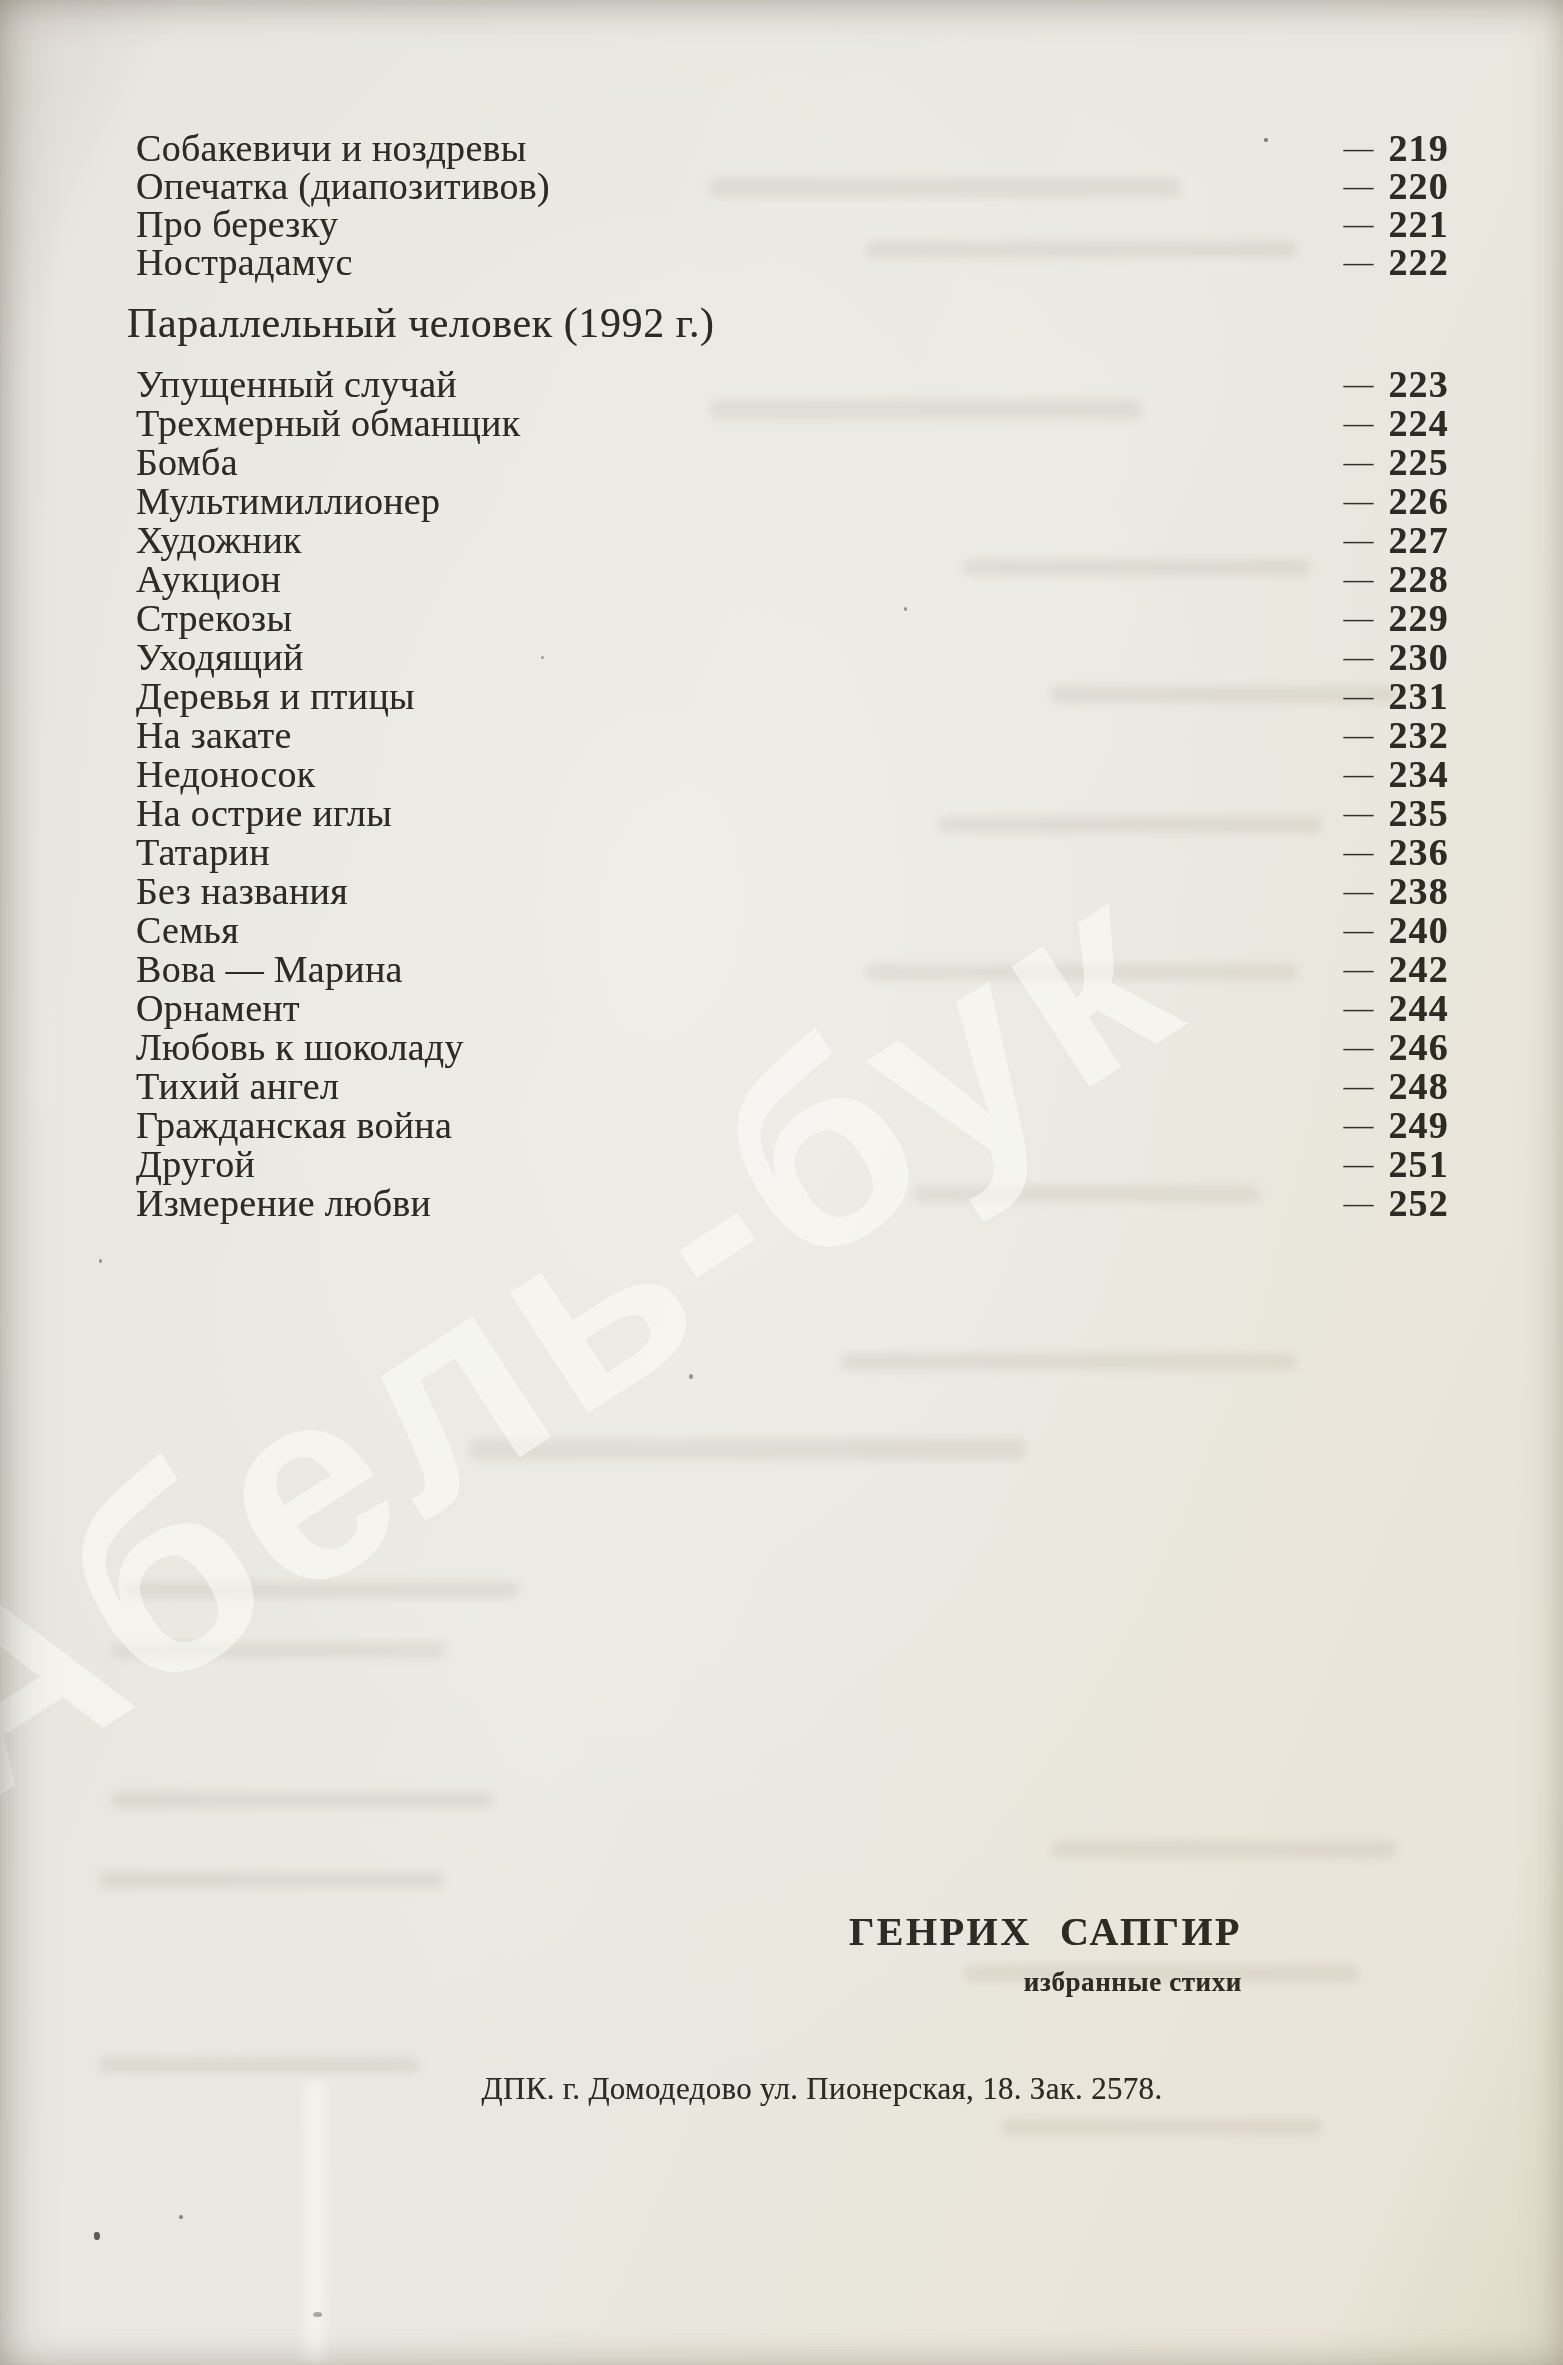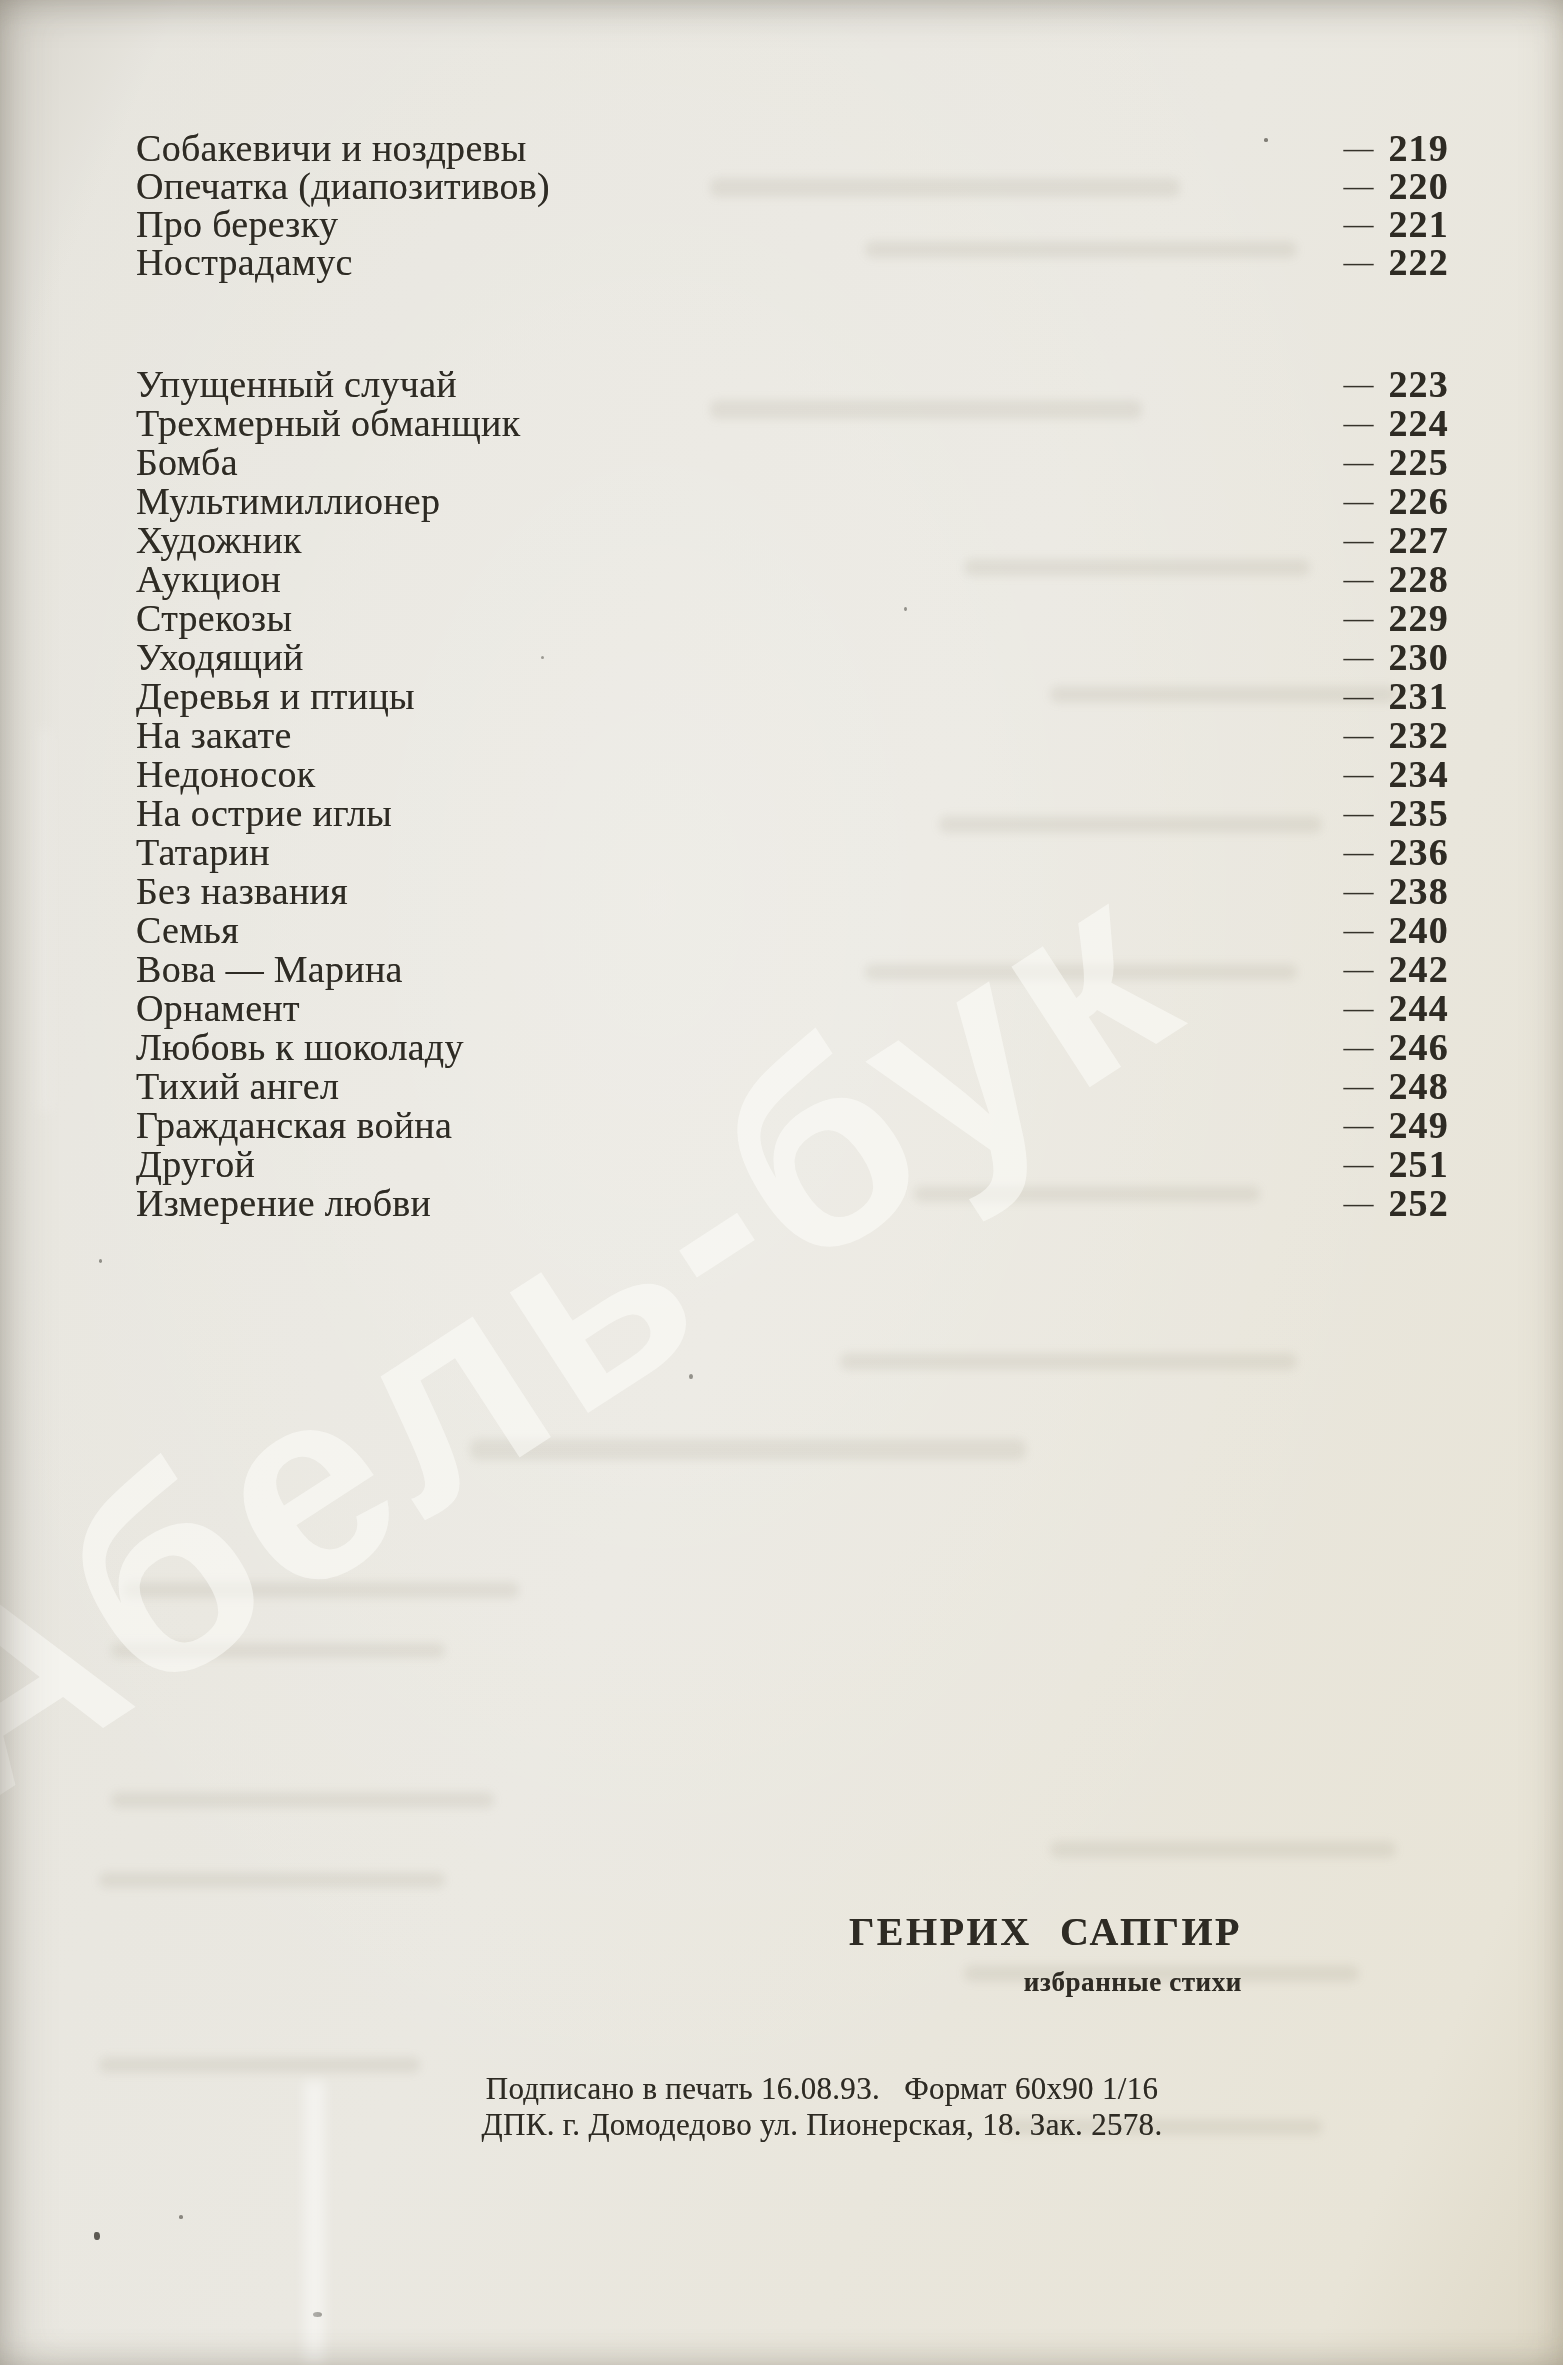--- a/index.html
+++ b/index.html
@@ -128,20 +128,21 @@
       <span class="p">221</span>
     </div>
 
     <div class="toc-row">
       <span class="t">Нострадамус</span>
       <span class="d">—</span>
       <span class="p">222</span>
     </div>
   </div>
 
+  <div class="section-heading">Параллельный человек (1992 г.)</div>
 
   <div class="toc-list" id="main-list">
     <div class="toc-row">
       <span class="t">Упущенный случай</span>
       <span class="d">—</span>
       <span class="p">223</span>
     </div>
 
     <div class="toc-row">
       <span class="t">Трехмерный обманщик</span>
@@ -270,19 +271,18 @@
     </div>
   </div>
 
   <div class="watermark">Абель-бук</div>
 
   <div class="colophon">
     <div class="author">ГЕНРИХ САПГИР</div>
     <div class="subtitle">избранные стихи</div>
   </div>
   <div class="imprint">
-    <div>Подписано в печать 16.08.93.   Формат 60х90 1/16</div>
     <div>ДПК. г. Домодедово ул. Пионерская, 18. Зак. 2578.</div>
   </div>
 
   <div class="vignette"></div>
 </div>
 
 
 </body></html>

